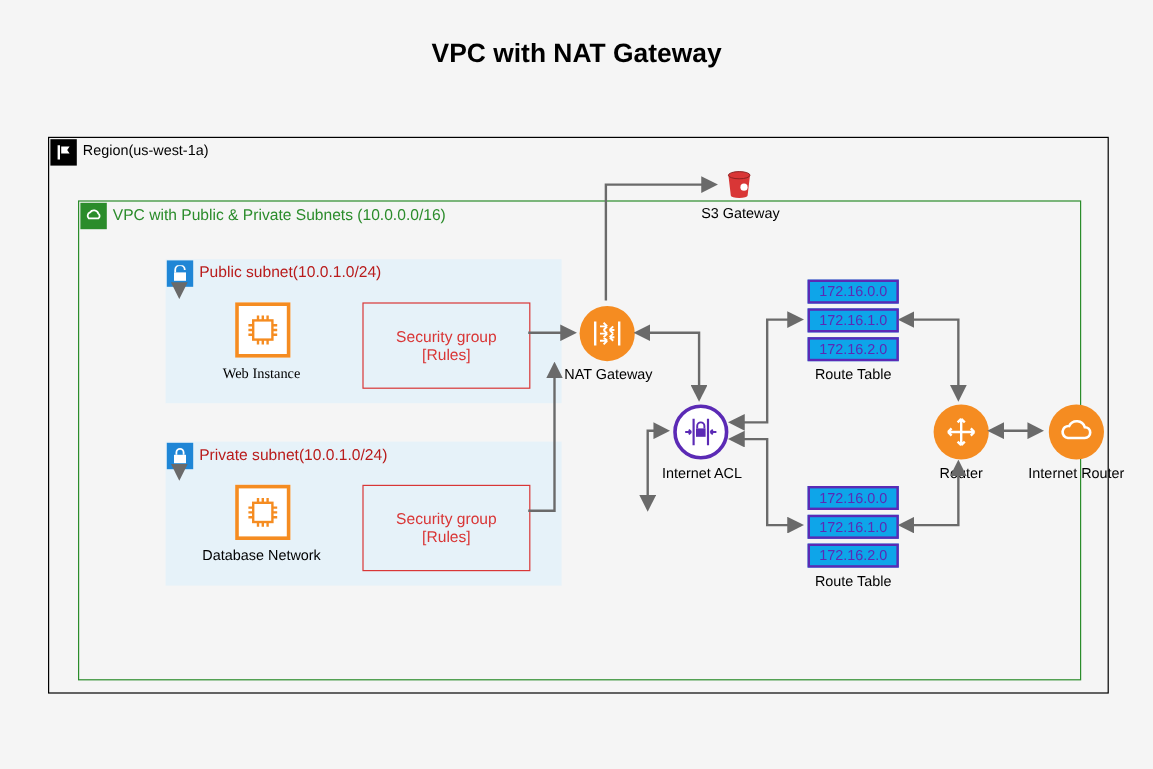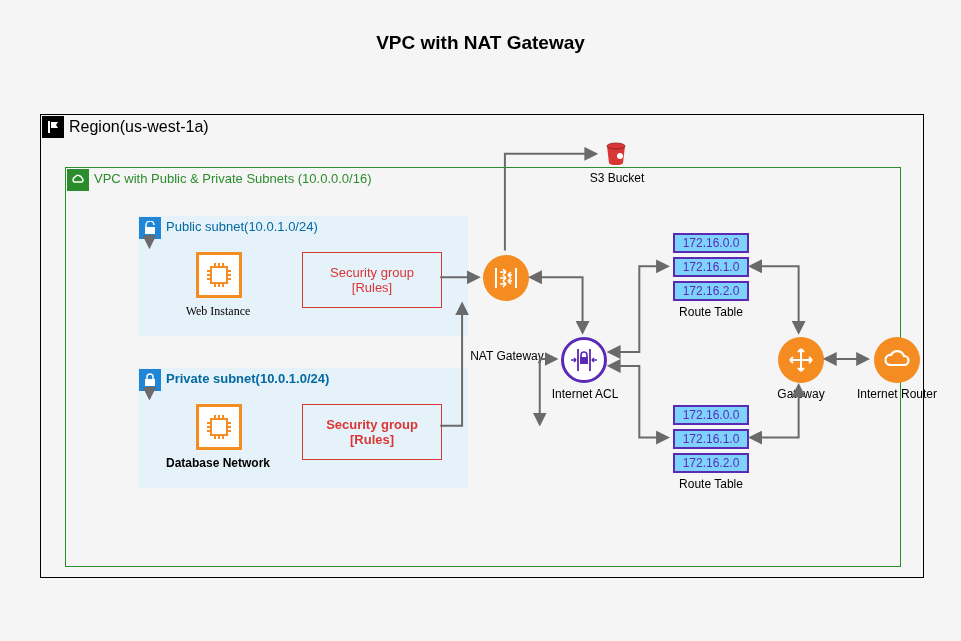--- a/index.html
+++ b/index.html
@@ -14,21 +14,21 @@
     position: relative;
     width: 961px;
     height: 641px;
     background: #f5f5f5;
   }
   .title {
     position: absolute;
     top: 32px;
     left: 0; right: 0;
     text-align: center;
-    font-size: 19px;
+    font-size: 22px;
     font-weight: 700;
   }
   .region {
     position: absolute;
     left: 40px;
     top: 114px;
     width: 884px;
     height: 464px;
     border: 1px solid #000;
     background: #f5f5f5;
@@ -39,21 +39,21 @@
     width: 22px; height: 22px;
     background: #000;
     display: flex;
     align-items: center;
     justify-content: center;
   }
   .region-label {
     position: absolute;
     left: 28px;
     top: 3px;
-    font-size: 16px;
+    font-size: 12px;
   }
   .vpc {
     position: absolute;
     left: 24px;
     top: 52px;
     width: 836px;
     height: 400px;
     border: 1px solid #2b8c2b;
   }
   .vpc-badge {
@@ -76,21 +76,21 @@
   .subnet-badge {
     position: absolute;
     left: 1px; top: 1px;
     width: 22px; height: 22px;
     background: #1f86d6;
     display: flex; align-items: center; justify-content: center;
   }
   .subnet-label {
     position: absolute;
     left: 28px; top: 3px;
-    color: #0369a1;
+    color: #b91c1c;
     font-size: 13px;
   }
 
   .node-icon {
     position: absolute;
     width: 46px; height: 46px;
     border-radius: 50%;
     display: flex; align-items: center; justify-content: center;
   }
   .orange-circ { background: #f58c21; }
@@ -105,40 +105,40 @@
   }
   .label {
     position: absolute;
     font-size: 12px;
     text-align: center;
     width: 120px;
   }
 
   .secgroup {
     position: absolute;
-    width: 140px; height: 56px;
+    width: 140px; height: 72px;
     border: 1px solid #d93636;
     color: #d93636;
     display: flex;
     flex-direction: column;
     align-items: center;
     justify-content: center;
     font-size: 13px;
     background: transparent;
   }
 
   .route-ip {
     position: absolute;
     width: 76px;
     height: 20px;
     border: 2px solid #5b2ab5;
     color: #5b2ab5;
     font-size: 12px;
     display:flex; align-items:center; justify-content:center;
-    background:#7dd3fc;
+    background:#0ea5e9;
   }
 
   .s3-bucket {
     position: absolute;
     width: 26px; height: 26px;
   }
 
   svg.arrows {
     position: absolute;
     left:0; top:0; width:100%; height:100%;
@@ -184,21 +184,21 @@
             </svg>
         </div>
         <div class="label" style="left:20px; top:88px;font-family:Liberation Serif, serif;">Web Instance</div>
 
         <div class="secgroup" style="left:164px; top:36px;">
           <div>Security group</div>
           <div>[Rules]</div>
         </div>
       </div>
 
-      <div class="subnet" style="left:72px; top:200px; width:330px; height:120px;font-weight:bold;">
+      <div class="subnet" style="left:72px; top:200px; width:330px; height:120px;">
         <div class="subnet-badge">
           <svg width="12" height="14" viewBox="0 0 12 14">
               <path d="M3 6 V4 A3 3 0 0 1 9 4 V6" fill="none" stroke="#fff" stroke-width="1.5"></path>
               <rect x="1" y="6" width="10" height="7" fill="#fff"></rect>
             </svg>
         </div>
         <div class="subnet-label">Private subnet(10.0.1.0/24)</div>
 
         <div class="ec2-square" style="left:58px; top:36px;">
           <svg width="28" height="28" viewBox="0 0 28 28">
@@ -215,31 +215,31 @@
       </div>
 
     </div>
 
     <div class="node-icon orange-circ" style="left:442px; top:140px;">
       <svg width="28" height="28" viewBox="0 0 28 28">
           <path d="M4 4 v20 M24 4 v20" stroke="#fff" stroke-width="2"></path>
           <path d="M8 8 h6 m0 0 l-3 -3 m3 3 l-3 3 M8 14 h6 m0 0 l-3 -3 m3 3 l-3 3 M8 20 h6 m0 0 l-3 -3 m3 3 l-3 3 M20 11 h-4 m0 0 l3 -3 m-3 3 l3 3 M20 17 h-4 m0 0 l3 -3 m-3 3 l3 3" stroke="#fff" stroke-width="1.6" fill="none"></path>
         </svg>
     </div>
-    <div class="label" style="left:406px; top:190px;margin-top:44px;">NAT Gateway</div>
+    <div class="label" style="left:406px; top:190px;">NAT Gateway</div>
 
     <div class="s3-bucket" style="left:562px; top:26px;">
       <svg width="26" height="26" viewBox="0 0 26 26">
         <ellipse cx="13" cy="5" rx="9" ry="3" fill="#d93636"></ellipse>
         <path d="M4 5 L6 22 A7 2 0 0 0 20 22 L22 5" fill="#d93636"></path>
         <ellipse cx="13" cy="5" rx="9" ry="3" fill="none" stroke="#8a1f1f" stroke-width="0.8"></ellipse>
         <circle cx="17" cy="15" r="3" fill="#fff"></circle>
       </svg>
     </div>
-    <div class="label" style="left:516px; top:56px;">S3 Bucket</div>
+    <div class="label" style="left:516px; top:56px;">S3 Gateway</div>
 
     <div class="node-icon purple-circ" style="left:520px; top:222px;">
       <svg width="30" height="30" viewBox="0 0 30 30">
         <path d="M9 4 v22 M21 4 v22" stroke="#5b2ab5" stroke-width="1.8"></path>
         <path d="M12 12 V10 a3 3 0 0 1 6 0 V12" fill="none" stroke="#5b2ab5" stroke-width="1.6"></path>
         <rect x="11" y="12" width="8" height="7" fill="#5b2ab5"></rect>
         <path d="M2 15 h5 m0 0 l-2 -2 m2 2 l-2 2 M28 15 h-5 m0 0 l2 -2 m-2 2 l2 2" stroke="#5b2ab5" stroke-width="1.6" fill="none"></path>
       </svg>
     </div>
     <div class="label" style="left:484px; top:272px;">Internet ACL</div>
@@ -252,21 +252,21 @@
     <div class="route-ip" style="left:632px; top:290px;">172.16.0.0</div>
     <div class="route-ip" style="left:632px; top:314px;">172.16.1.0</div>
     <div class="route-ip" style="left:632px; top:338px;">172.16.2.0</div>
     <div class="label" style="left:610px; top:362px;">Route Table</div>
 
     <div class="node-icon orange-circ" style="left:737px; top:222px;">
       <svg width="28" height="28" viewBox="0 0 28 28">
         <path d="M14 3 v22 M3 14 h22 M14 3 l-3 3 M14 3 l3 3 M14 25 l-3 -3 M14 25 l3 -3 M3 14 l3 -3 M3 14 l3 3 M25 14 l-3 -3 M25 14 l-3 3" stroke="#fff" stroke-width="2" fill="none"></path>
       </svg>
     </div>
-    <div class="label" style="left:700px; top:272px;">Gateway</div>
+    <div class="label" style="left:700px; top:272px;">Router</div>
 
     <div class="node-icon orange-circ" style="left:833px; top:222px;">
       <svg width="30" height="22" viewBox="0 0 30 22">
           <path d="M8 16 A5 5 0 0 1 9 6 A7 7 0 0 1 22 7 A4.5 4.5 0 0 1 22 16 Z" fill="none" stroke="#fff" stroke-width="2.2"></path>
         </svg>
     </div>
     <div class="label" style="left:796px; top:272px;">Internet Router</div>
 
     <svg class="arrows" viewBox="0 0 884 464">
       <defs>

